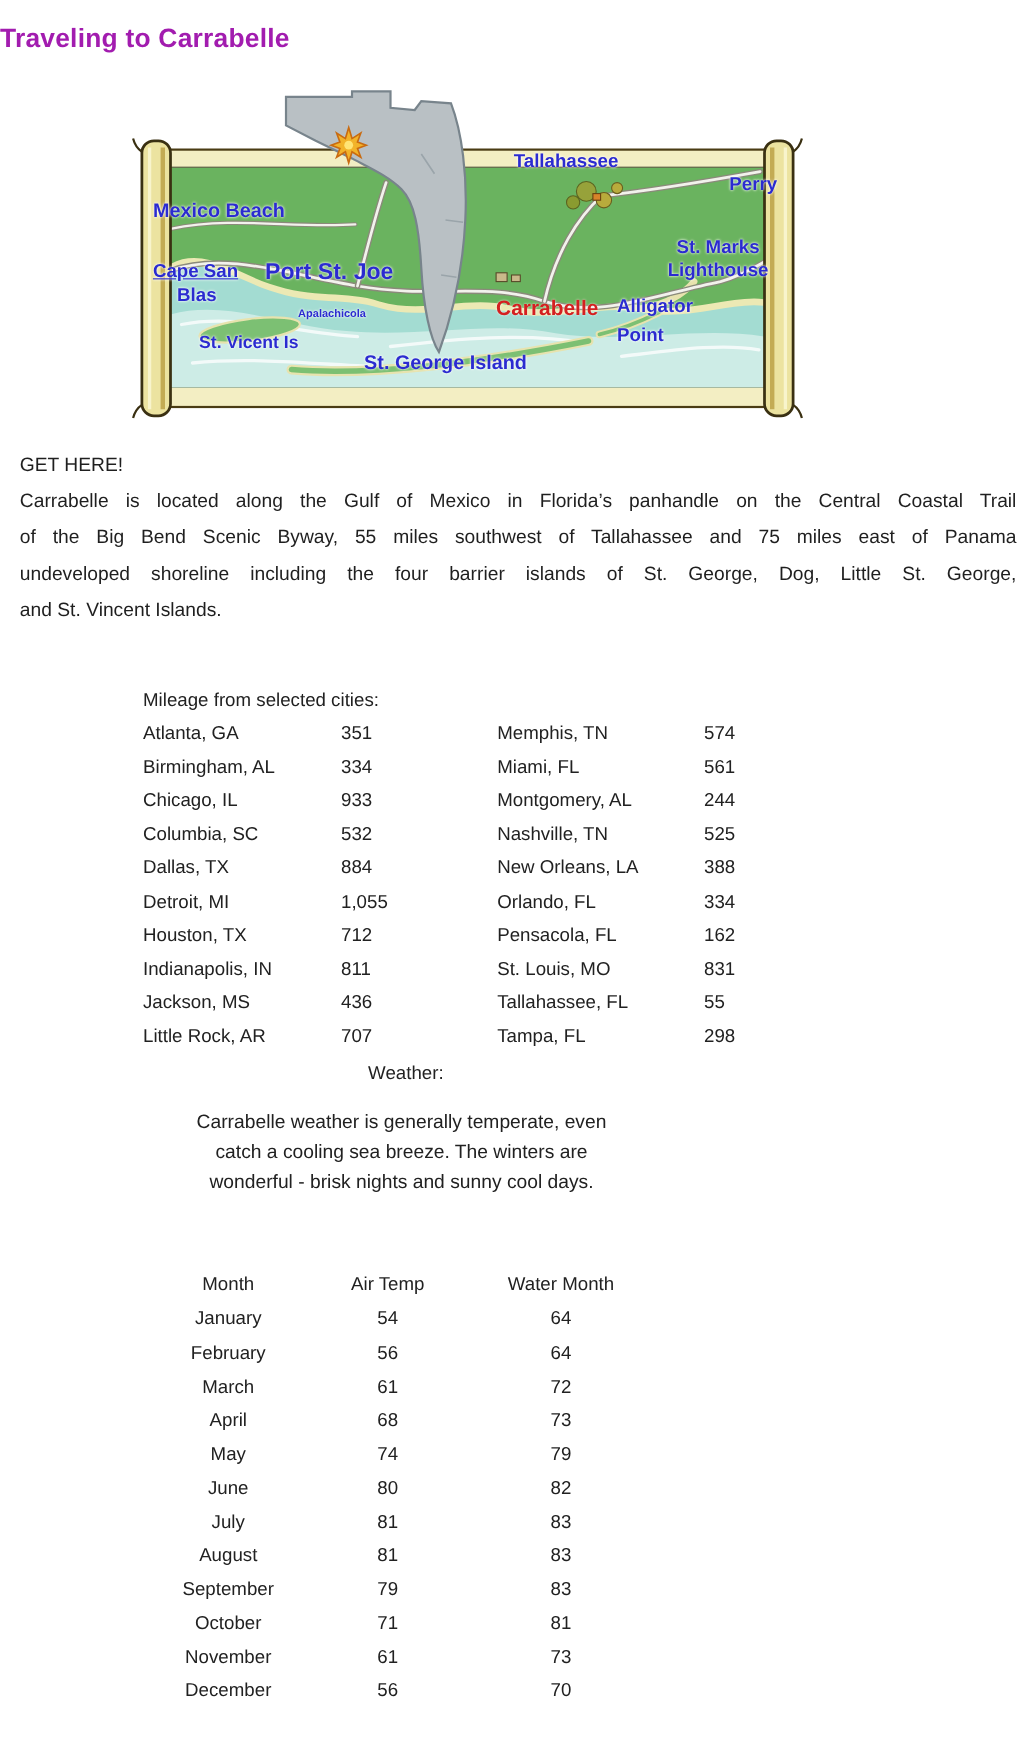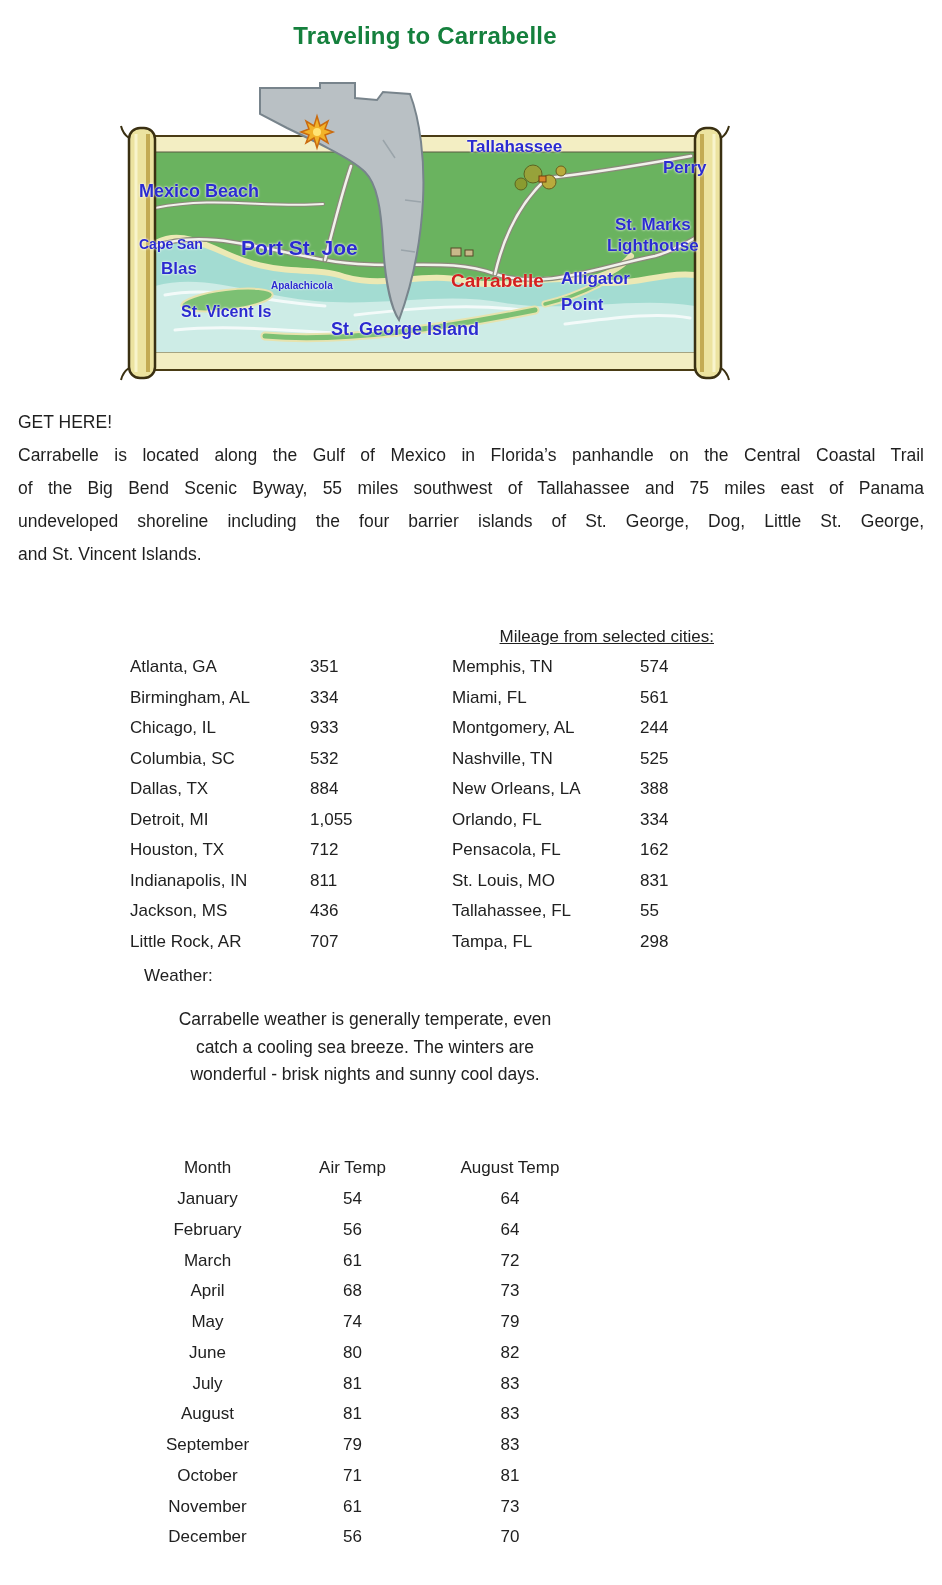--- a/index.html
+++ b/index.html
@@ -3,66 +3,66 @@
 <meta charset="utf-8">
 <style>
   html,body { margin:0; padding:0; }
   body {
     width:942px; height:1585px; position:relative; background:#ffffff;
     font-family:"Liberation Sans", sans-serif; color:#212121; overflow:hidden;
   }
 
   
   .doc-title {
-    position:absolute; top:22px; left:0; width:850px; text-align:center;
-    font-size:24px; font-weight:bold; color:#15803d; letter-spacing:.2px;
+    position:absolute; top:22px; left:0; width:850px; text-align:left;
+    font-size:24px; font-weight:bold; color:#a21caf; letter-spacing:.2px;
   }
 
   
   .map-wrap { position:absolute; left:115px; top:80px; width:620px; height:310px; }
   .map-wrap svg { position:absolute; left:0; top:0; }
   .maplabel {
     position:absolute; font-weight:bold; color:#2b2bd0; white-space:nowrap;
     line-height:1.25;
     text-shadow:0 0 2px rgba(255,255,255,.9), 0 0 3px rgba(255,255,255,.7);
   }
   .lab-tallahassee { left:352px; top:56px;  font-size:17px; }
   .lab-perry       { left:548px; top:77px;  font-size:17px;text-align:right; }
   .lab-mexico      { left:24px;  top:100px; font-size:18px; }
   .lab-stmarks     { left:492px; top:134px; font-size:17px; text-align:center; }
-  .lab-capesan     { left:24px;  top:156px; font-size:14px; }
+  .lab-capesan     { left:24px;  top:156px; font-size:17px;text-decoration:underline; }
   .lab-portstjoe   { left:126px; top:155px; font-size:21px; }
   .lab-blas        { left:46px;  top:178px; font-size:17px; }
   .lab-apalach     { left:156px; top:200px; font-size:10px; }
   .lab-carrabelle  { left:336px; top:189px; font-size:19px; color:#d42020;
                      text-shadow:0 0 2px rgba(255,255,255,.9); }
   .lab-alligator   { left:446px; top:186px; font-size:17px; line-height:26px; }
   .lab-stvincent   { left:66px;  top:222px; font-size:16px; }
   .lab-stgeorge    { left:216px; top:238px; font-size:18px; }
 
   
   .get-here {
     position:absolute; left:18px; top:406px; width:906px;
     font-size:17.5px; line-height:33px; color:#1f1f1f;
   }
   .jline { text-align:justify; text-align-last:justify; }
   .jline.last { text-align-last:left; }
 
   
   .mileage { position:absolute; left:130px; top:622px; width:584px; font-size:17px; }
-  .mileage-title { text-align:right; height:30px; line-height:30px;text-decoration:underline; }
+  .mileage-title { text-align:left; height:30px; line-height:30px; }
   .mileage-grid {
     display:grid; grid-template-columns:180px 142px 188px 74px;
     grid-auto-rows:30.5px; align-items:center; text-align:left;
   }
 
   
   .weather-head {
-    position:absolute; left:144px; top:966px; width:470px;
-    font-size:17px;
+    position:absolute; left:134px; top:966px; width:470px;
+    text-align:center; font-size:17px;
   }
   .weather-desc {
     position:absolute; left:130px; top:1006px; width:470px;
     text-align:center; font-size:17.5px; line-height:27.6px;
   }
   .weather-table {
     position:absolute; left:130px; top:1153px; width:470px; font-size:17px;
     display:grid; grid-template-columns:155px 135px 180px;
     grid-auto-rows:30.75px; align-items:center; text-align:center;
   }
@@ -221,21 +221,21 @@
 <div class="weather-head">Weather:</div>
 <div class="weather-desc" id="weather-desc">
     <div>Carrabelle weather is generally temperate, even</div>
     <div>catch a cooling sea breeze.  The winters are</div>
     <div>wonderful - brisk nights and sunny cool days.</div>
   </div>
 
 <div class="weather-table" id="weather-table">
   <div>Month</div>
   <div>Air Temp</div>
-  <div>August Temp</div>
+  <div>Water Month</div>
 <div>January</div>
     <div>54</div>
     <div>64</div>
     <div>February</div>
     <div>56</div>
     <div>64</div>
     <div>March</div>
     <div>61</div>
     <div>72</div>
     <div>April</div>

